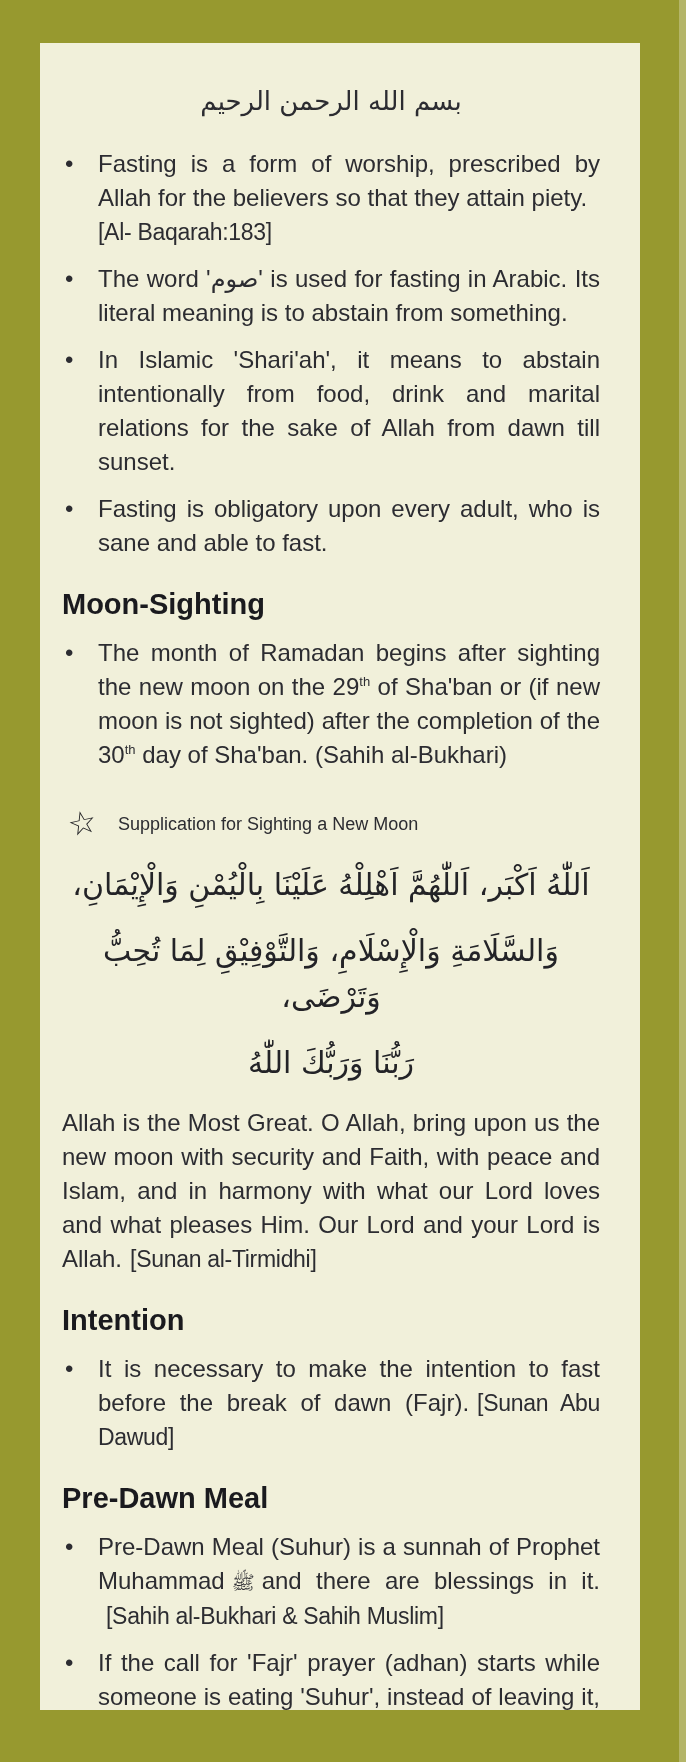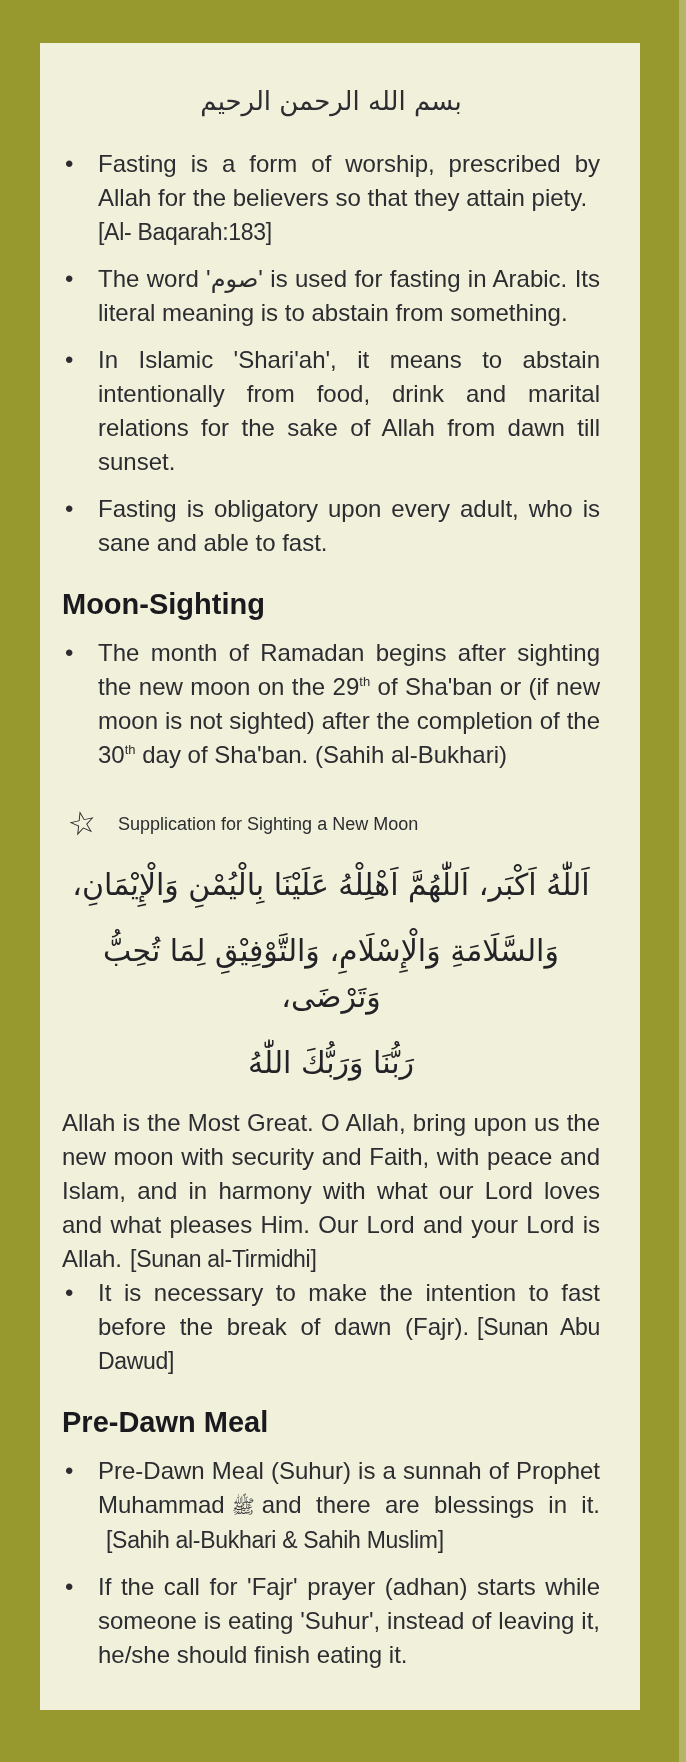--- a/index.html
+++ b/index.html
@@ -175,20 +175,21 @@
     </div>
 
     <div class="arabic-line">اَللّٰهُ اَكْبَر، اَللّٰهُمَّ اَهْلِلْهُ عَلَيْنَا بِالْيُمْنِ وَالْإِيْمَانِ،</div>
     <div class="arabic-line">وَالسَّلَامَةِ وَالْإِسْلَامِ، وَالتَّوْفِيْقِ لِمَا تُحِبُّ وَتَرْضَى،</div>
     <div class="arabic-line last">رَبُّنَا وَرَبُّكَ اللّٰهُ</div>
 
     <p class="translation">
       <span>Allah is the Most Great. O Allah, bring upon us the new moon with security and Faith, with peace and Islam, and in harmony with what our Lord loves and what pleases Him. Our Lord and your Lord is Allah.</span><span class="cite">[Sunan al-Tirmidhi]</span>
     </p>
 
+    <div class="heading">Intention</div>
 
     <div class="bullet">
       <div class="marker">•</div>
       <div class="btext">
         <span>It is necessary to make the intention to fast before the break of dawn (Fajr).</span><span class="cite">[Sunan Abu Dawud]</span>
       </div>
     </div>
 
     <div class="heading">Pre-Dawn Meal</div>
 

